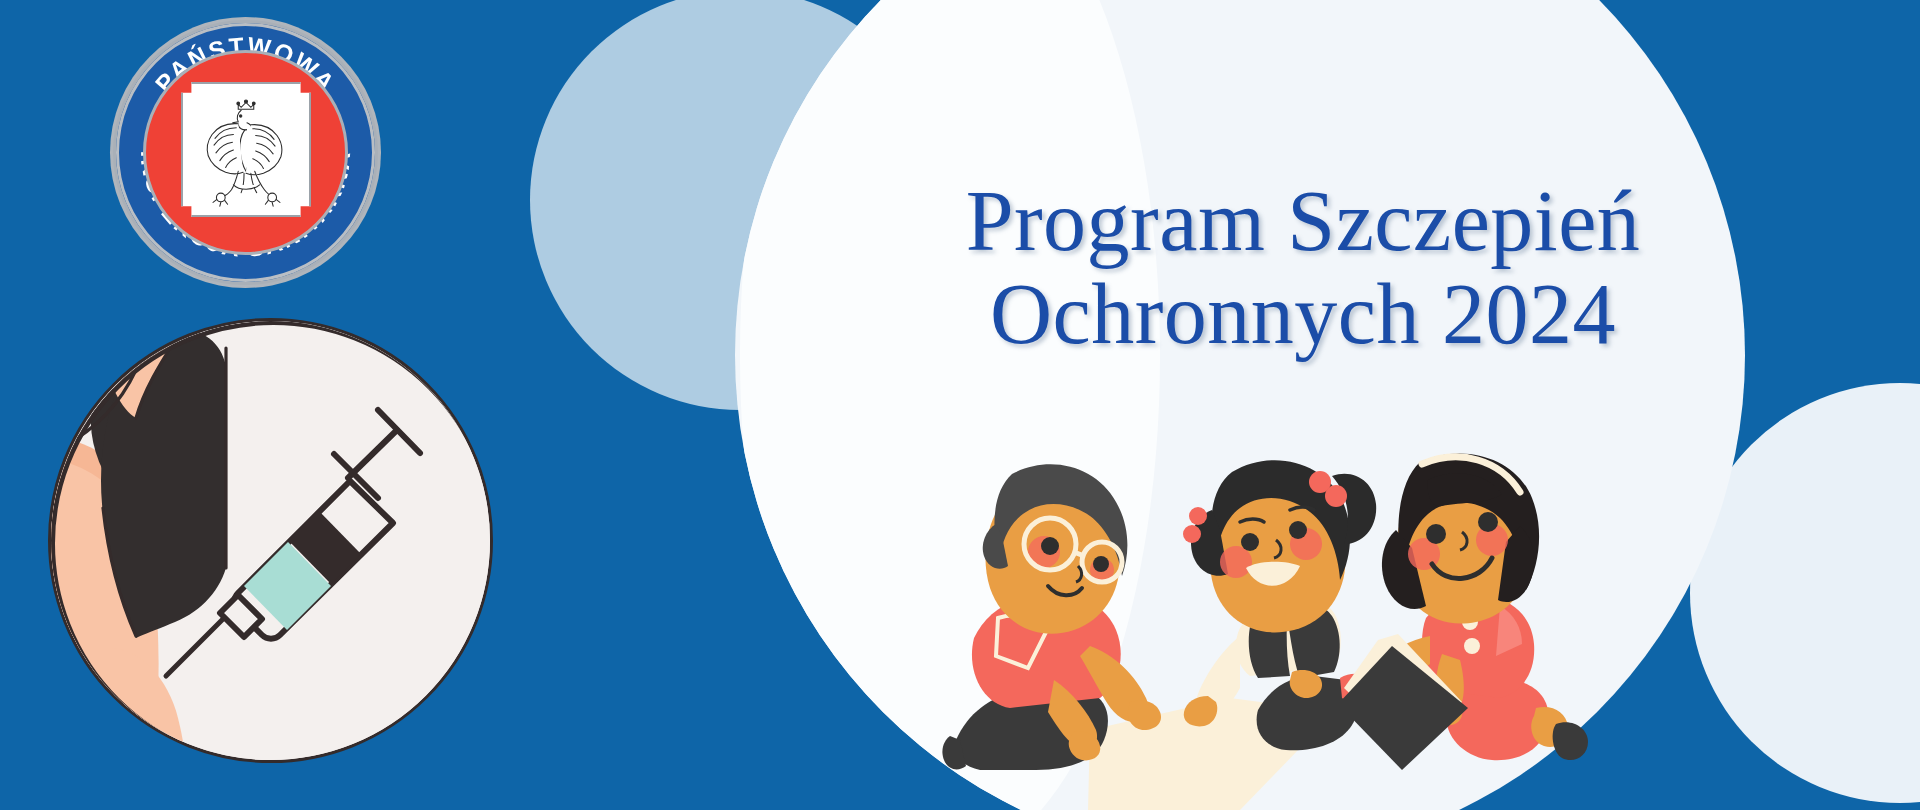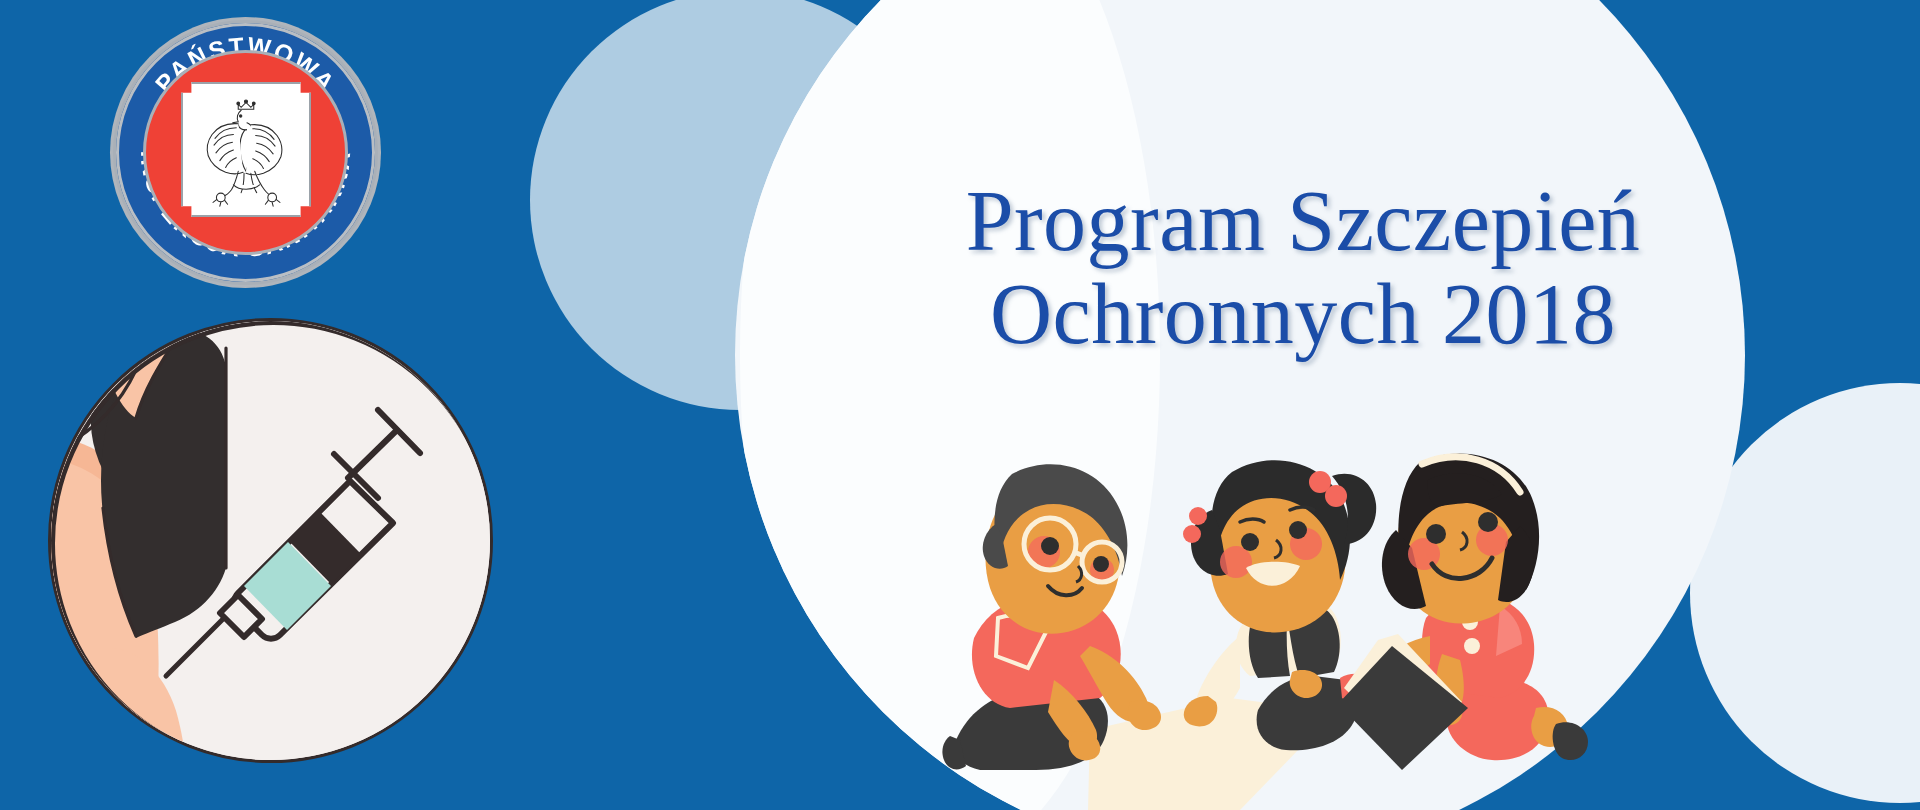--- a/index.html
+++ b/index.html
@@ -348,16 +348,16 @@
         <path d="M522,92 C530,98 528,108 520,110" fill="none" stroke="#2E2E2E" stroke-width="3"></path>
 
         <path d="M492,124 C506,146 540,142 552,118" fill="none" stroke="#2E2E2E" stroke-width="5" stroke-linecap="round"></path>
       </g>
 
     </svg>
   </div>
 
   <div id="title-block">
     <span class="tline" id="title-line-1">Program Szczepień</span>
-    <span class="tline" id="title-line-2">Ochronnych 2018</span>
+    <span class="tline" id="title-line-2">Ochronnych 2024</span>
   </div>
 
 </div>
 
 </body></html>

